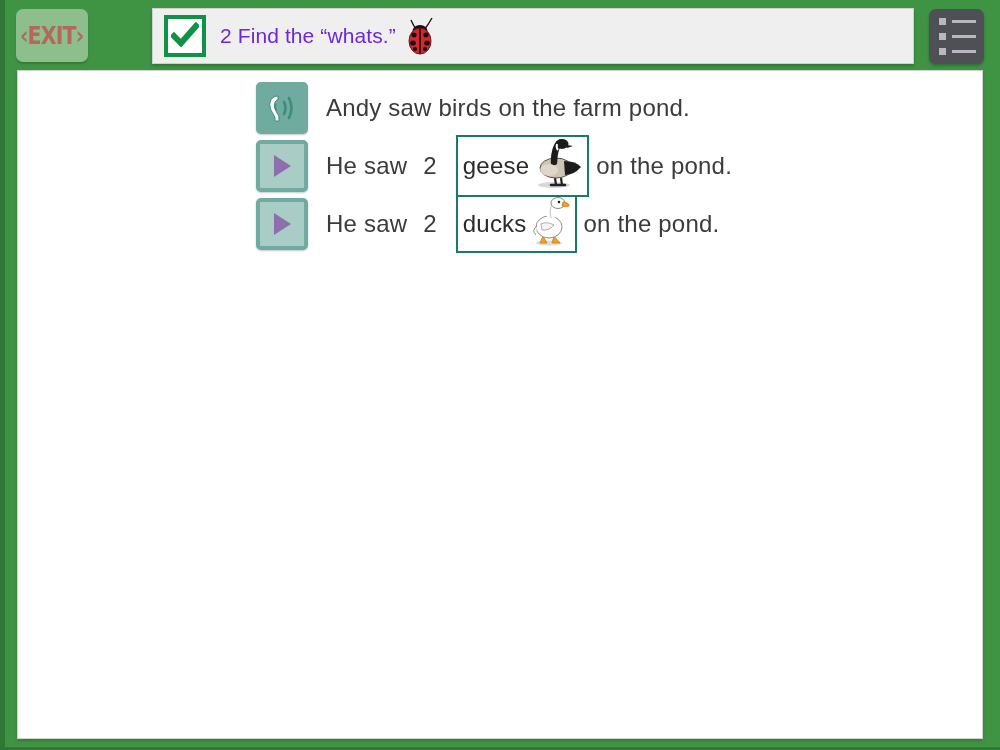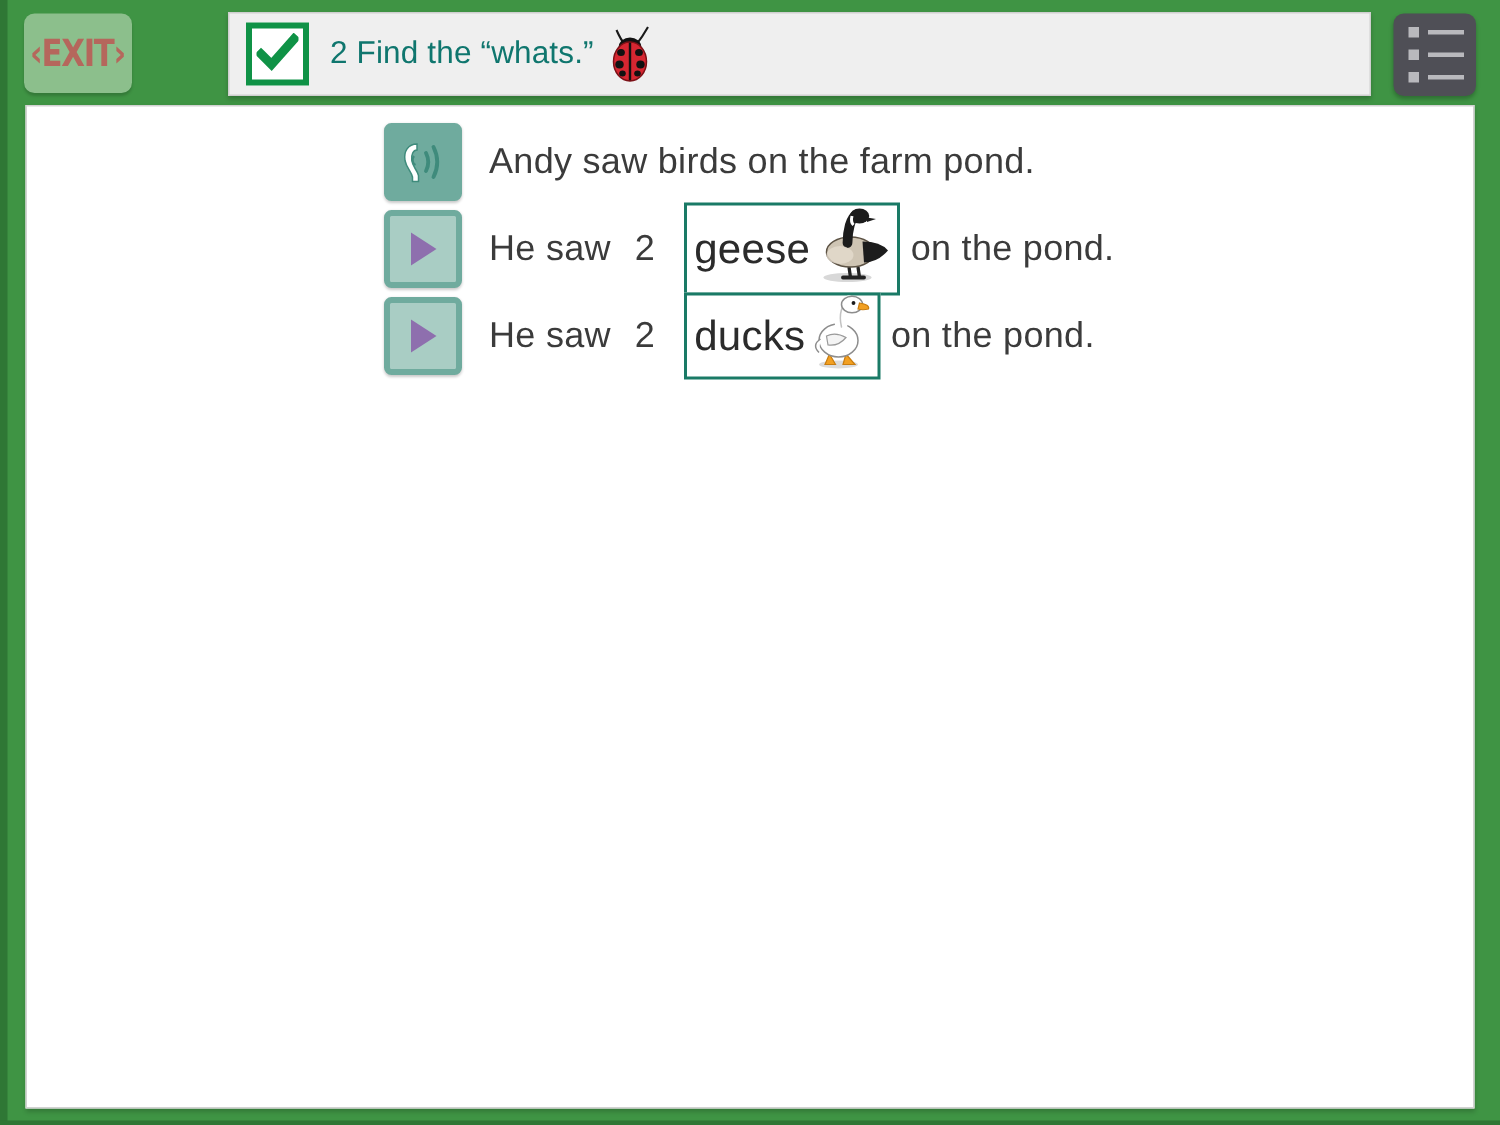--- a/index.html
+++ b/index.html
@@ -89,21 +89,21 @@
     box-sizing: border-box;
     position: relative;
     flex: none;
     cursor: pointer;
   }
   .check-box svg { position: absolute; left: 3px; top: 3px; }
 
   .title-text {
     margin-left: 14px;
     font-size: 21px;
-    color: #0f766e;
+    color: #6d28d9;
     letter-spacing: 0.1px;
     white-space: nowrap;
   }
   .ladybug {
     margin-left: 6px;
     width: 36px;
     height: 40px;
     flex: none;
     position: relative;
     top: -1px;
@@ -185,21 +185,21 @@
   
   .pic-box {
     display: inline-flex;
     align-items: center;
     border: 2px solid #1a7a66;
     background: #ffffff;
     padding: 1px 2px 1px 5px;
     margin: 0 3px;
     cursor: pointer;
   }
-  .pic-box .word { font-size: 28px; color: #2b2b2b; }
+  .pic-box .word { font-size: 24px; color: #2b2b2b; }
   .pic-box .art  { display: block; }
 
   .box-geese { height: 56px; }
   .box-ducks { height: 52px; }
 </style>
 </head>
 <body>
 
 <div id="app">
 

